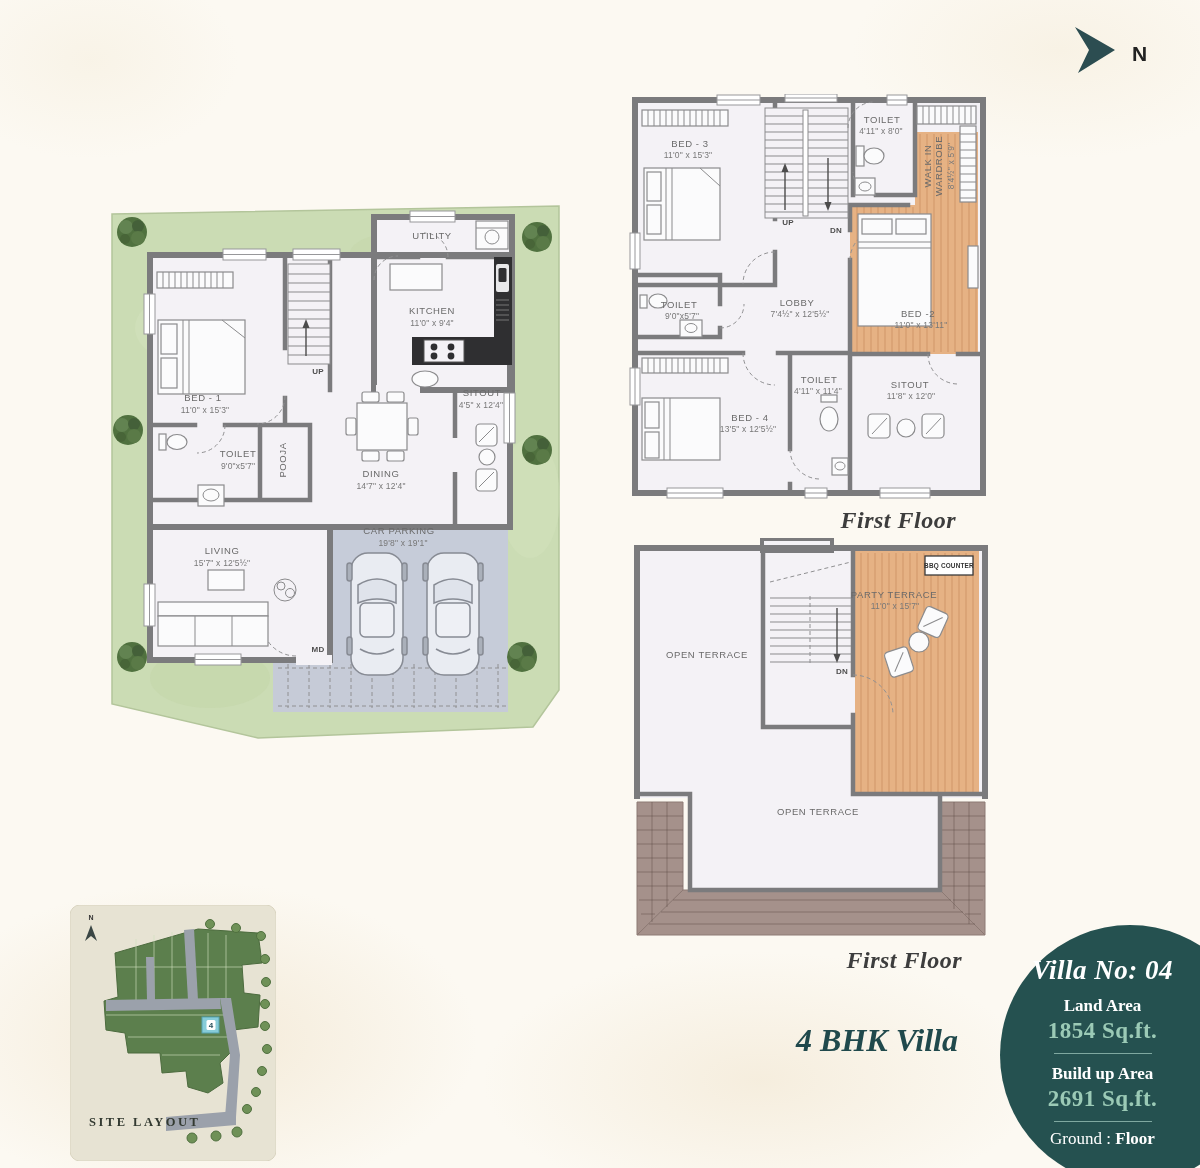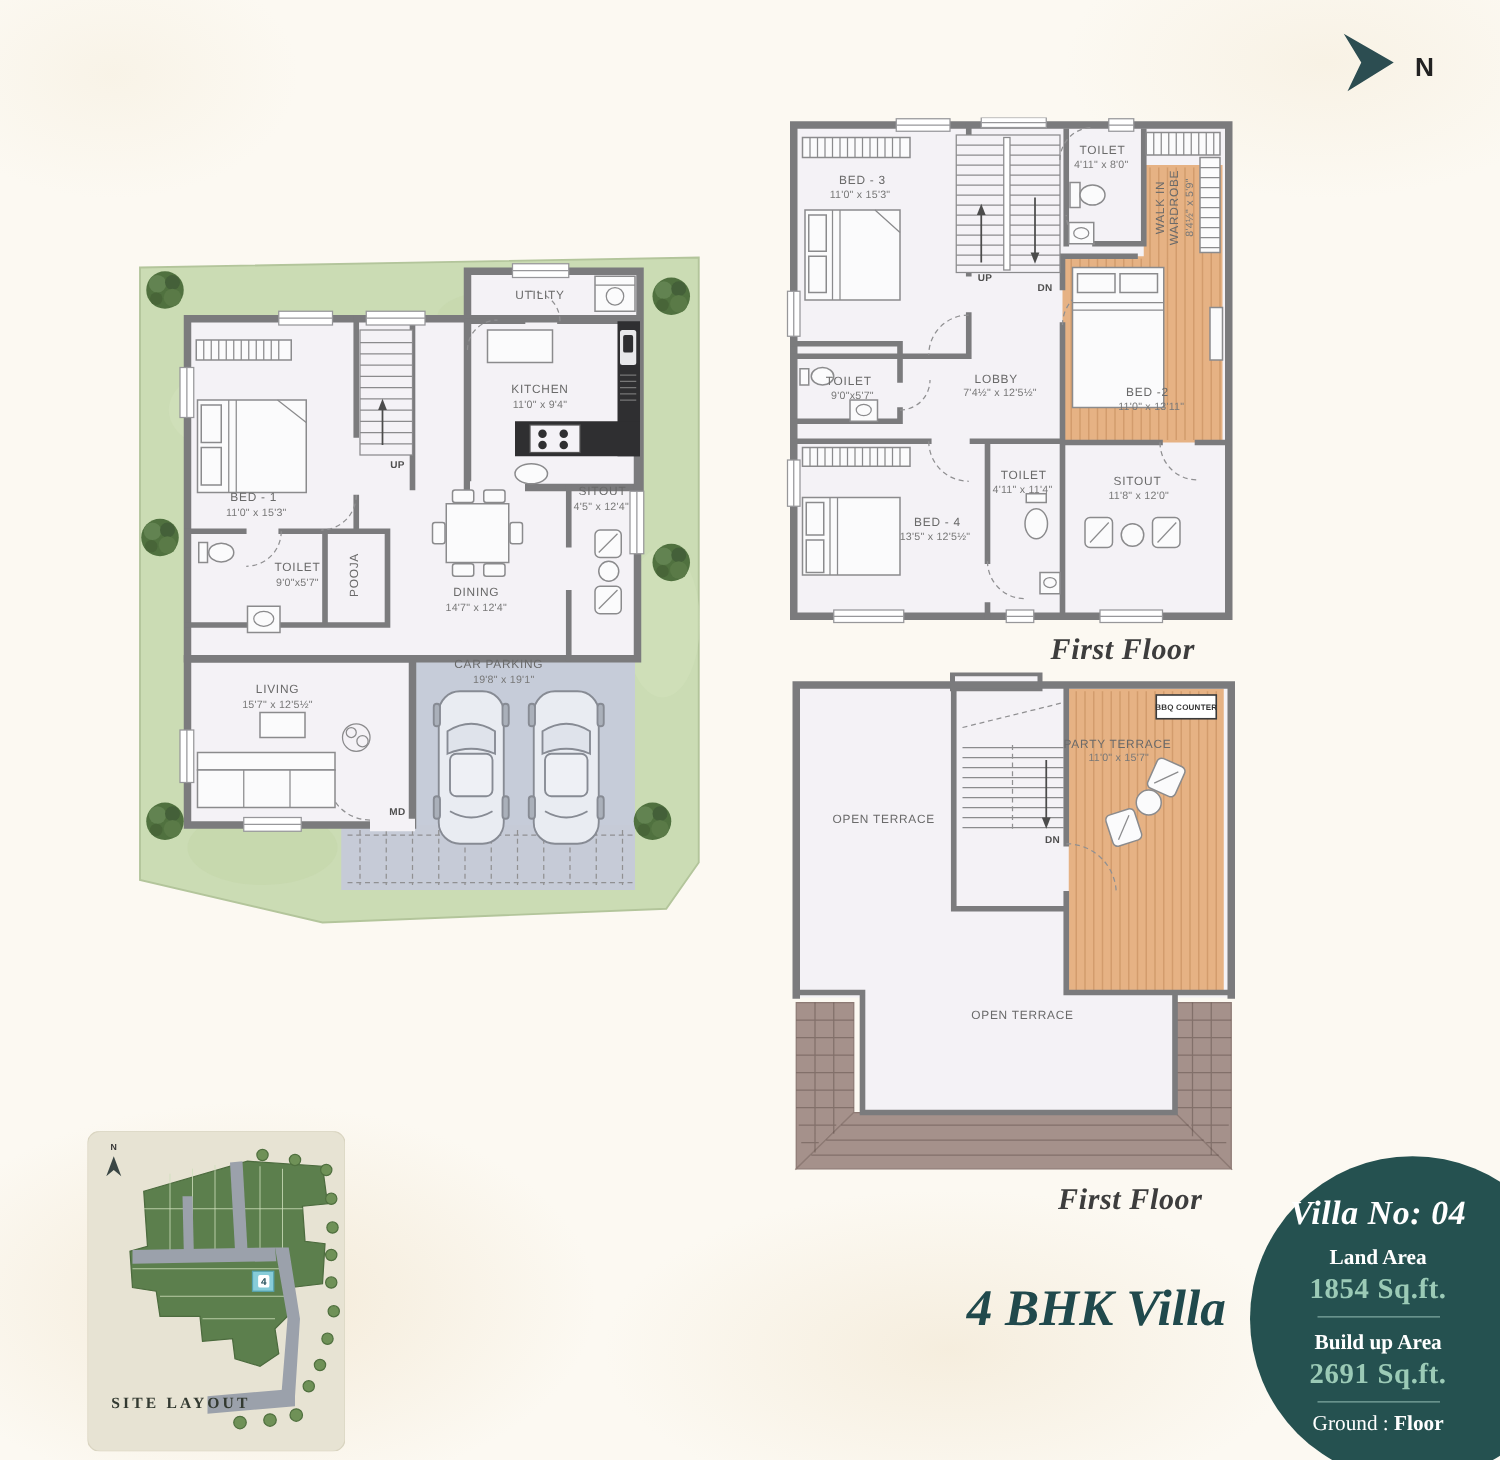--- a/index.html
+++ b/index.html
@@ -5,21 +5,21 @@
   body{margin:0}
   .page{position:relative;width:1200px;height:1168px;background:#fcf9f2;overflow:hidden;font-family:"Liberation Sans",sans-serif}
   .blob{position:absolute;border-radius:50%;pointer-events:none}
   .blob1{left:-80px;top:880px;width:560px;height:320px;background:radial-gradient(ellipse at center,rgba(238,224,198,.6),rgba(238,224,198,0) 70%)}
   .blob2{left:480px;top:950px;width:560px;height:260px;background:radial-gradient(ellipse at center,rgba(240,228,205,.55),rgba(240,228,205,0) 70%)}
   .blob3{left:850px;top:-60px;width:420px;height:220px;background:radial-gradient(ellipse at center,rgba(244,235,216,.5),rgba(244,235,216,0) 70%)}
   .blob4{left:-60px;top:-40px;width:300px;height:200px;background:radial-gradient(ellipse at center,rgba(244,236,218,.45),rgba(244,236,218,0) 70%)}
   .abs{position:absolute}
   .floor-caption{position:absolute;font-family:"Liberation Serif",serif;font-style:italic;font-weight:700;font-size:25px;color:#3d3d3d;text-align:right;width:300px;letter-spacing:.5px}
   .cap-sm{font-size:24px}
-  .villa-type{position:absolute;font-family:"Liberation Serif",serif;font-style:italic;font-weight:700;font-size:41px;color:#20494c;text-align:center;width:300px}
+  .villa-type{position:absolute;font-family:"Liberation Serif",serif;font-style:italic;font-weight:700;font-size:32px;color:#20494c;text-align:center;width:300px}
   svg text{font-family:"Liberation Sans",sans-serif}
   .rlbl{font-size:9.5px;fill:#6a6a6a;letter-spacing:.6px;text-anchor:middle}
   .rdim{font-size:8.5px;fill:#787878;letter-spacing:.2px;text-anchor:middle}
   .tiny{font-size:8px;font-weight:700;fill:#4e4e4e;text-anchor:middle;letter-spacing:.3px}
   .bbq{font-size:6.4px;font-weight:700;fill:#333;text-anchor:middle;letter-spacing:.2px}
   .wall{stroke:#7b7b7d;stroke-width:6;fill:none;stroke-linecap:square}
   .wall4{stroke:#7b7b7d;stroke-width:4.5;fill:none;stroke-linecap:square}
   .furn{fill:#fbfbfc;stroke:#8b8b8d;stroke-width:1.2}
   .furnline{stroke:#8b8b8d;stroke-width:1;fill:none}
   .dash{stroke:#909092;stroke-width:1;stroke-dasharray:4 3;fill:none}

